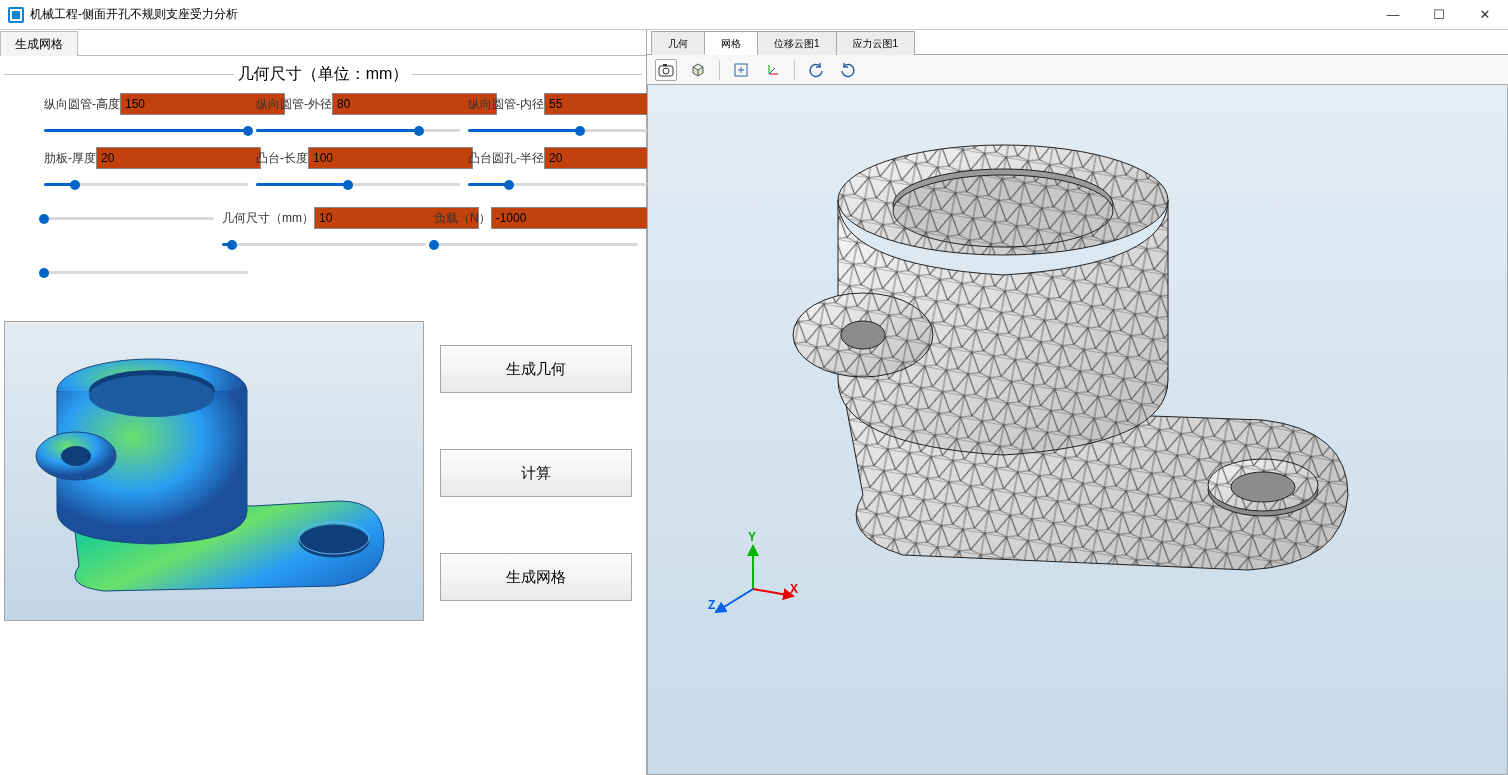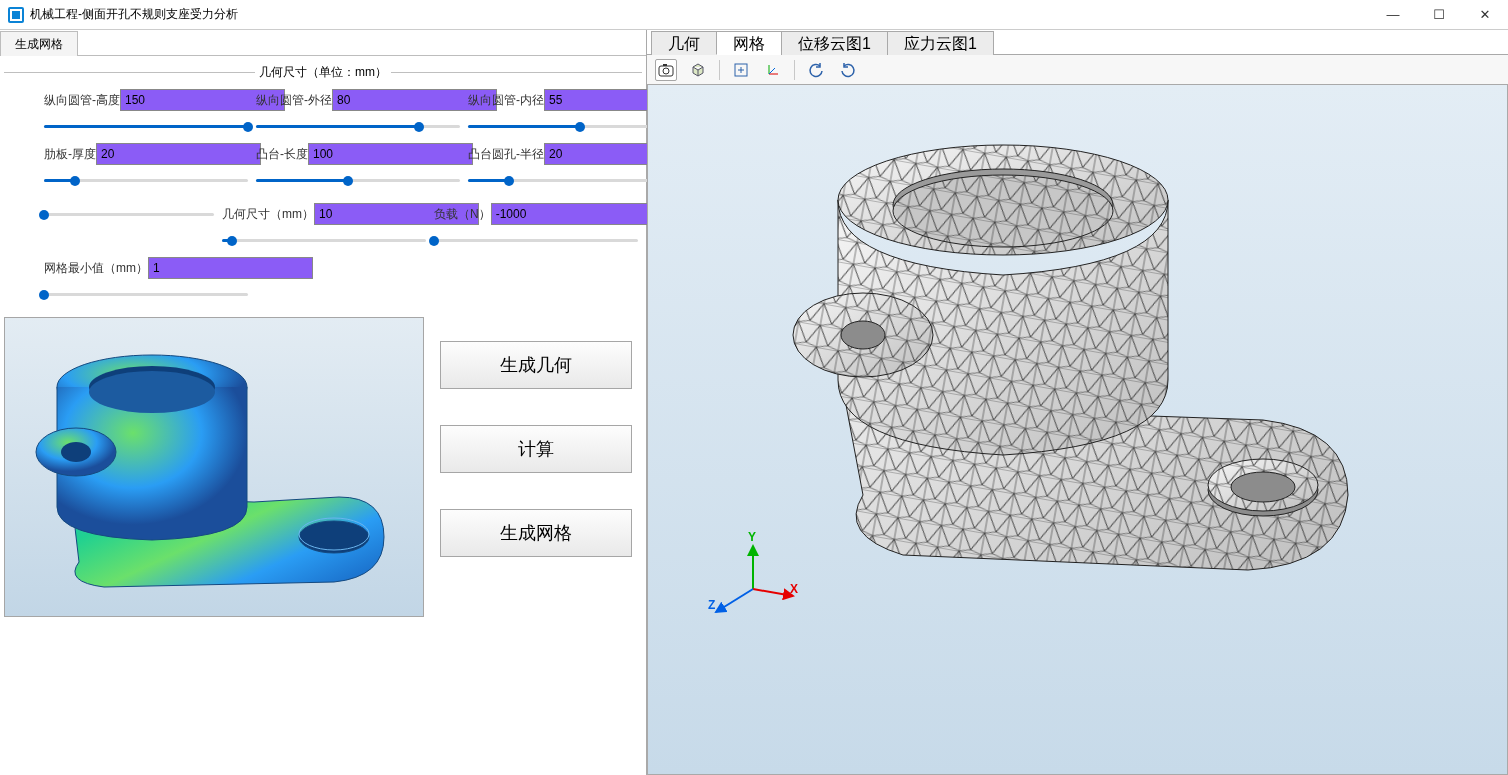--- a/index.html
+++ b/index.html
@@ -19,41 +19,41 @@
 .right { flex:1; display:flex; flex-direction:column; }
 
 
 .panel-header { height:26px; border-bottom:1px solid #bdbdbd; display:flex; align-items:center; }
 .panel-tab { padding:0 14px; height:25px; line-height:25px; border:1px solid #bdbdbd; border-bottom:none; background:#f4f4f4; font-size:12px; position:relative; top:1px; }
 
 .form-area { padding: 8px 4px 0 4px; }
 .section { margin-bottom: 6px; }
 .section-title-row { display:flex; align-items:center; margin-bottom:6px; }
 .section-title-row .line { flex:1; height:0; border-top:1px solid #bfbfbf; }
-.section-title { padding:0 4px; font-size:12px; }
+.section-title { padding:0 4px; font-size:16px; }
 
 .param-row { display:flex; height:54px;margin-left:36px; }
 .param { width: 212px; padding:0 4px; }
 .p-top { display:flex; align-items:center; height:26px; }
 .p-label { width: 85px; font-size:12px; color:#333; white-space:nowrap; }
 .p-label.wide { width: 150px; }
-.p-input { flex:1; height:22px; border:1px solid #888; padding:0 4px; font-size:12px; background:#8b5cf6; }
+.p-input { flex:1; height:22px; border:1px solid #888; padding:0 4px; font-size:12px; background:#c2410c; }
 .slider { margin-top:4px; height:18px; position:relative; }
 .slider .track { position:absolute; left:0; right:0; top:8px; height:3px; background:#d9d9d9; border-radius:2px; }
 .slider .fill  { position:absolute; left:0; top:8px; height:3px; background:#0064c8; border-radius:2px; }
 .slider .thumb { position:absolute; top:5px; width:10px; height:10px; border-radius:50%; background:#0064c8; transform:translateX(-5px); }
 
 .below { display:flex; padding-top:2px; }
 .preview-pane { width: 420px; height: 300px; border:1px solid #a6a6a6; background: linear-gradient(#e3ecf3,#c2d6e6); display:flex; align-items:center; justify-content:center; margin-left:0; }
 .action-col { flex:1; padding:24px 10px 0 16px; }
-.big-btn { display:block; width:100%; height:48px; margin-bottom:36px; background:linear-gradient(#fdfdfd,#e9e9e9); border:1px solid #a6a6a6; font-size:18px; cursor:pointer; }
+.big-btn { display:block; width:100%; height:48px; margin-bottom:56px; background:linear-gradient(#fdfdfd,#e9e9e9); border:1px solid #a6a6a6; font-size:15px; cursor:pointer; }
 
 
 .tabs { height:25px; display:flex; align-items:flex-end; border-bottom:1px solid #a9a9a9; padding-left:4px; }
-.tab { padding:0 16px; height:24px; line-height:24px; border:1px solid #a9a9a9; border-bottom:none; margin-right:-1px; background:#ececec; font-size:16px; position:relative; top:1px; cursor:pointer; }
+.tab { padding:0 16px; height:24px; line-height:24px; border:1px solid #a9a9a9; border-bottom:none; margin-right:-1px; background:#ececec; font-size:10px; position:relative; top:1px; cursor:pointer; }
 .tab.active { background:#fff; border-bottom:1px solid #fff; }
 
 .vp-toolbar { height:30px; display:flex; align-items:center; gap:10px; padding-left:8px; border-bottom:1px solid #c8c8c8; background:#f7f7f7; }
 .tool-ic { width:22px; height:22px; display:flex; align-items:center; justify-content:center; border:1px solid transparent; border-radius:2px; cursor:pointer; }
 .tool-ic.active { border-color:#a6a6a6; background:#fff; }
 .tool-sep { width:1px; height:20px; background:#c8c8c8; }
 
 .viewport { flex:1; background: linear-gradient(#e3edf5,#c7dae9); position:relative; border:1px solid #a9a9a9; margin: -1px 0 0 0; }
 
 .triad { position:absolute; left:60px; bottom:150px; width:90px; height:90px; }
@@ -194,24 +194,20 @@
                 </div>
                 <div class="slider">
                   <div class="track"></div>
                   <div class="fill" style="width:0%"></div>
                   <div class="thumb" style="left:0%"></div>
                 </div>
               </div>
             </div>
             <div class="param-row">
               <div class="param">
-                <div class="p-top">
-                  <div class="p-label wide">网格最小值（mm）</div>
-                  <input class="p-input" value="1" style="">
-                </div>
                 <div class="slider">
                   <div class="track"></div>
                   <div class="fill" style="width:0%"></div>
                   <div class="thumb" style="left:0%"></div>
                 </div>
               </div>
             </div>
           </div>
       </div>
 

